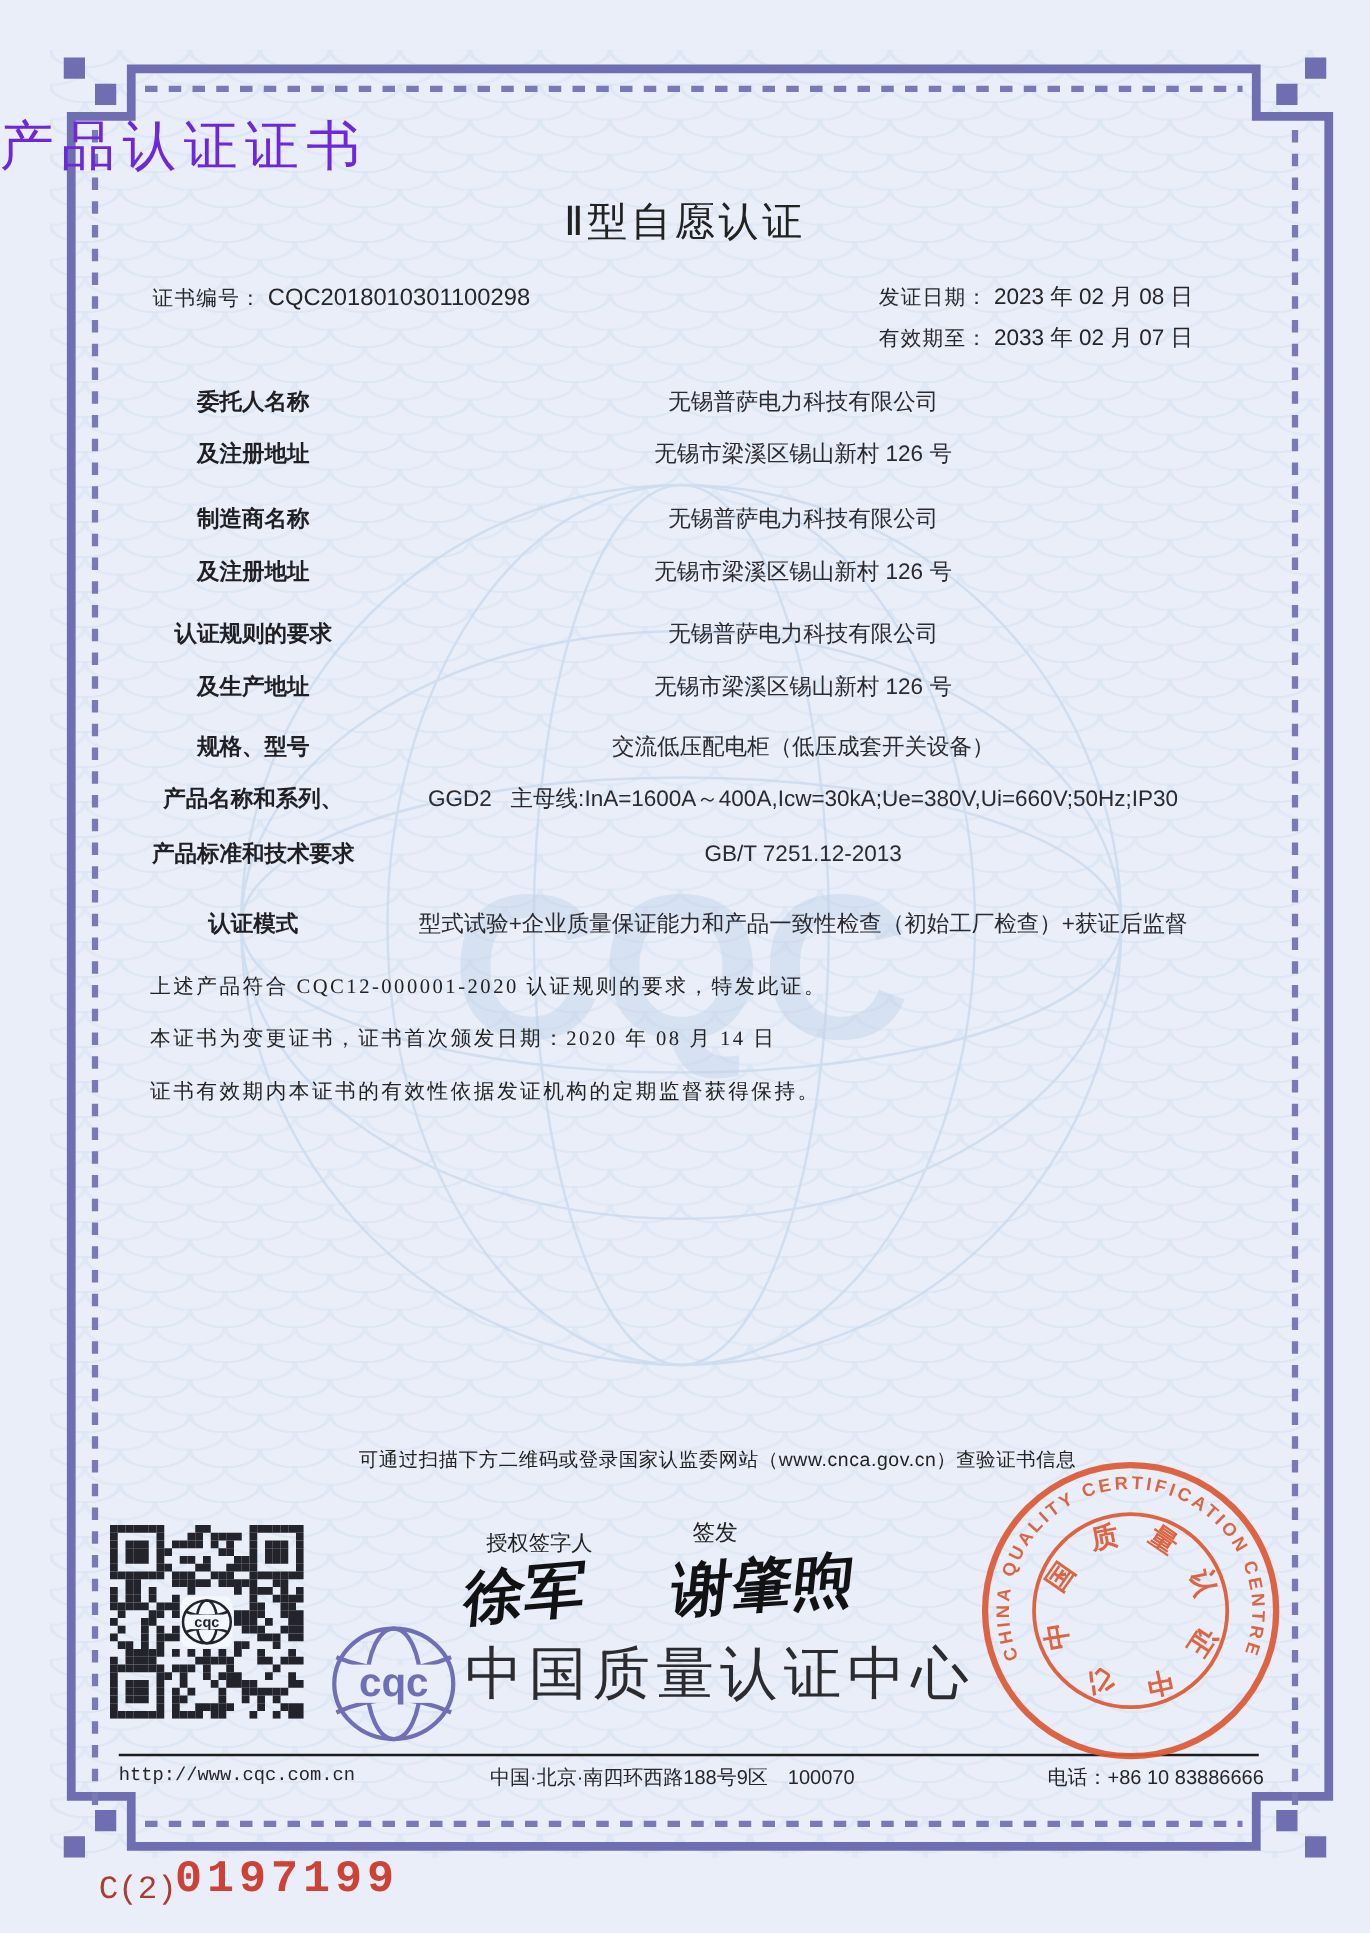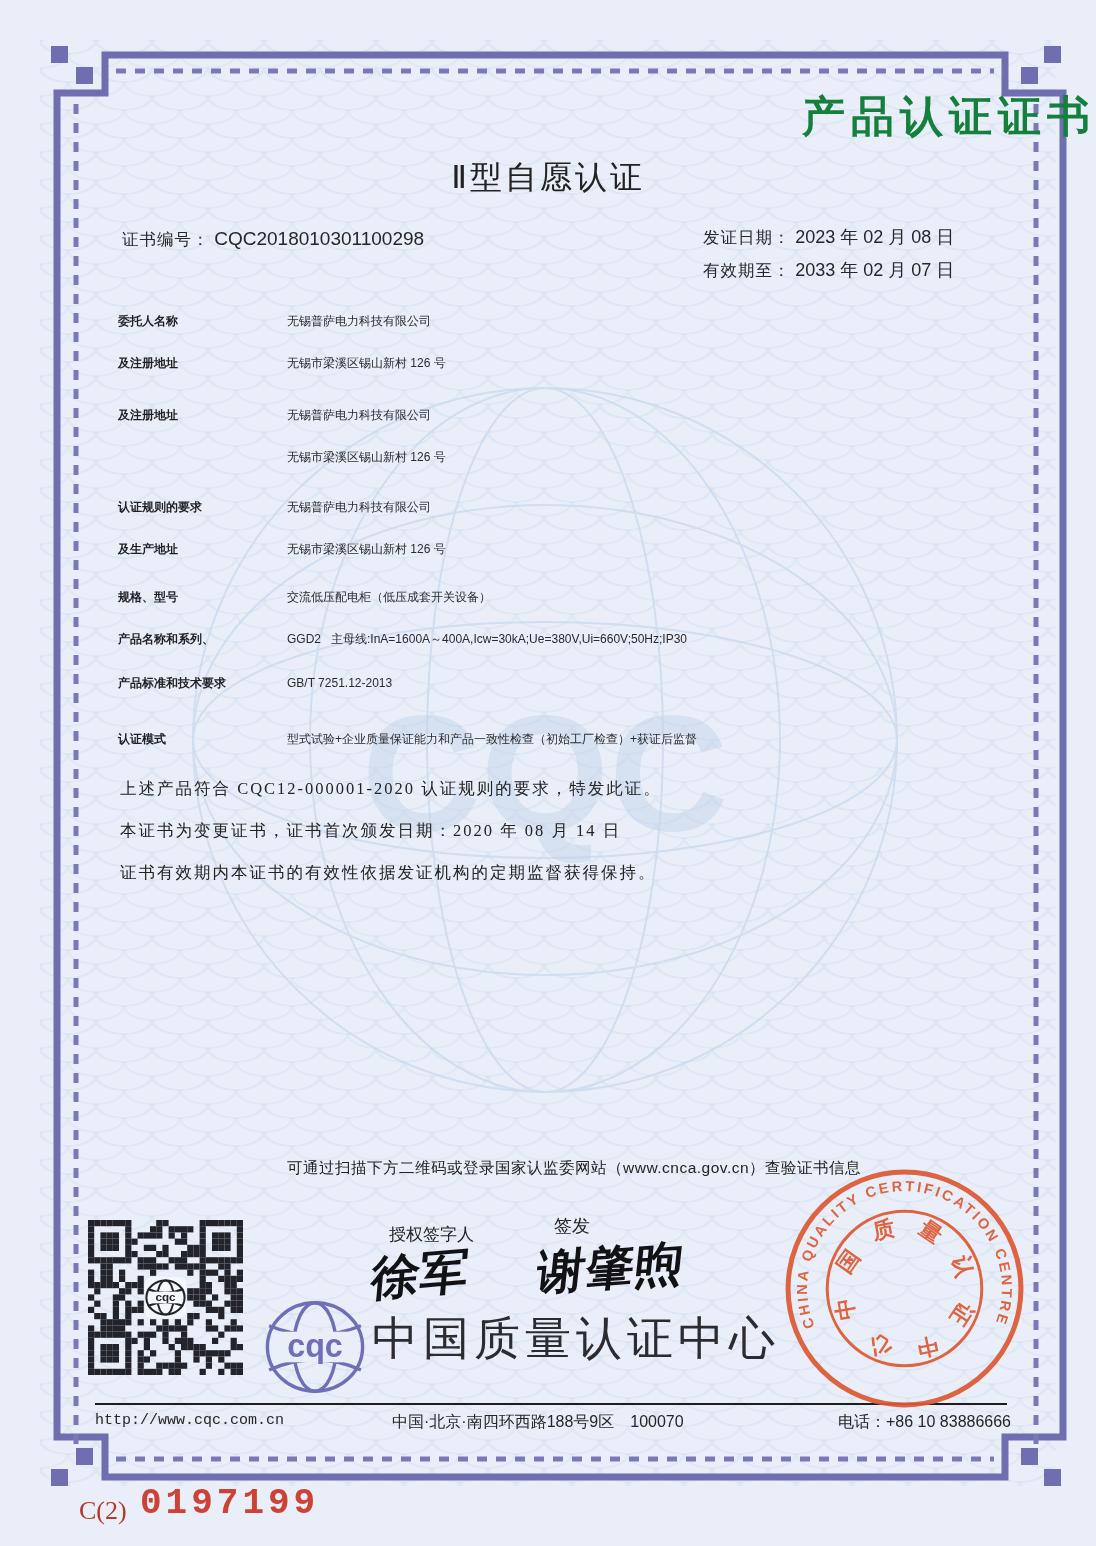--- a/index.html
+++ b/index.html
@@ -14,33 +14,33 @@
     content:"";position:absolute;inset:40px 40px 60px 40px;pointer-events:none;z-index:0;
     background-image:
       radial-gradient(100% 100% at 50% 0%, transparent 46%, rgba(160,190,225,.15) 47%, rgba(160,190,225,.15) 52%, transparent 53%),
       radial-gradient(100% 100% at 50% 0%, transparent 46%, rgba(160,190,225,.12) 47%, rgba(160,190,225,.12) 52%, transparent 53%);
     background-size:56px 28px,56px 28px;
     background-position:0 0,28px 14px;
   }
   .abs{position:absolute;}
   .z1{z-index:1;} .z2{z-index:2;} .z3{z-index:3;}
 
-  .title{left:0;right:0;top:88px;text-align:right;font-size:43px;font-weight:bold;letter-spacing:6px;color:#15803d;}
+  .title{left:0;right:0;top:88px;text-align:left;font-size:43px;font-weight:normal;letter-spacing:6px;color:#6d28d9;}
   .subtitle{left:0;right:0;top:156px;text-align:center;font-size:32px;letter-spacing:3px;color:#222;}
   .mono{font-family:"Liberation Mono","DejaVu Sans Mono",monospace;}
 
   .cert-number{left:122px;top:228px;font-size:17px;}
   .cert-number .lbl{font-family:"Liberation Serif","DejaVu Serif",serif;font-size:16.5px;letter-spacing:1px;}
   .cert-number .val{font-size:19px;}
   .dates{left:703px;top:221px;font-size:17px;line-height:33px;}
   .dates .lbl{font-family:"Liberation Serif","DejaVu Serif",serif;font-size:16.5px;letter-spacing:1px;text-align:right;}
   .dates .val{font-size:18px;}
 
   .fields{left:118px;top:300px;width:880px;}
-  .frow{display:grid;grid-template-columns:169px 1fr;line-height:42px;font-size:12px;}
+  .frow{display:grid;grid-template-columns:169px 1fr;line-height:42px;font-size:18px;text-align:center;}
   .frow .lab{font-weight:bold;white-space:nowrap;color:#1f1f24;}
   .frow .val{white-space:pre-wrap;color:#2a2a30;}
   .mt10{margin-top:10px;} .mt8{margin-top:8px;} .mt6{margin-top:6px;} .mt2{margin-top:2px;} .mt14{margin-top:14px;}
 
   .statements{left:120px;top:778px;width:840px;}
   .statements p{margin:0 0 20px 0;font-family:"Liberation Serif","DejaVu Serif",serif;
     font-size:16.5px;letter-spacing:2px;color:#222;}
 
   .qr-note{left:287px;top:1158px;font-size:15.5px;letter-spacing:.5px;color:#222;}
 
@@ -59,21 +59,21 @@
   .org-logo{left:264px;top:1298px;width:102px;height:98px;}
   .org-name{left:372px;top:1308px;font-size:46px;letter-spacing:5px;color:#2b2b30;}
 
   .stamp{left:772px;top:1156px;width:265px;height:265px;opacity:.93;}
 
   .footer-rule{left:95px;top:1403px;width:912px;height:2px;background:#1c1c1c;}
   .footer-url{left:95px;top:1412px;font-size:15px;}
   .footer-address{left:392px;top:1412px;font-size:16px;}
   .footer-phone{left:838px;top:1412px;font-size:16px;}
 
-  .serial-prefix{left:79px;top:1496px;font-family:Liberation Serif, serif;
+  .serial-prefix{left:79px;top:1496px;font-family:Liberation Mono, monospace;
     font-size:26px;color:#b03a30;}
   .serial-number{left:140px;top:1483px;font-family:"Liberation Mono","DejaVu Sans Mono",monospace;
     font-weight:bold;font-size:36px;letter-spacing:4px;color:#cc4237;}
 
   .watermark{left:160px;top:350px;width:770px;height:790px;pointer-events:none;}
 </style>
 </head>
 <body>
 
 <svg class="abs z1" width="1096" height="1546" viewBox="0 0 1096 1546" style="left:0;top:0;">
@@ -128,20 +128,21 @@
 <div class="abs z2 fields">
   <div class="frow">
     <div class="lab">
         <div>委托人名称</div>
         <div>及注册地址</div>
       </div>
     <div class="val"><div>无锡普萨电力科技有限公司</div><div>无锡市梁溪区锡山新村 126 号</div></div>
   </div>
   <div class="frow mt10">
     <div class="lab">
+        <div>制造商名称</div>
         <div>及注册地址</div>
       </div>
     <div class="val"><div>无锡普萨电力科技有限公司</div><div>无锡市梁溪区锡山新村 126 号</div></div>
   </div>
   <div class="frow mt8">
     <div class="lab">
         <div>认证规则的要求</div>
         <div>及生产地址</div>
       </div>
     <div class="val"><div>无锡普萨电力科技有限公司</div><div>无锡市梁溪区锡山新村 126 号</div></div>

